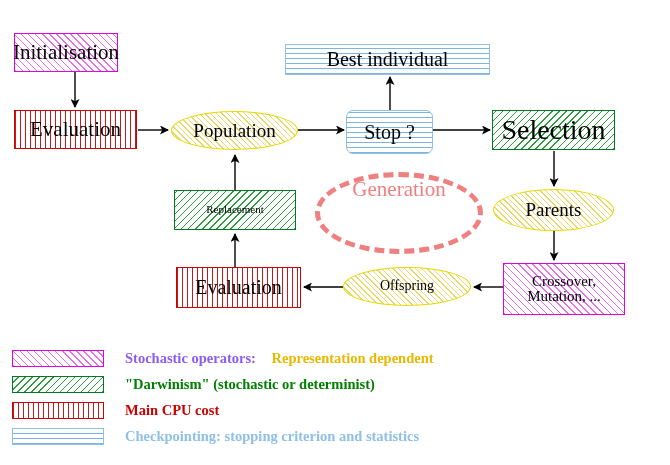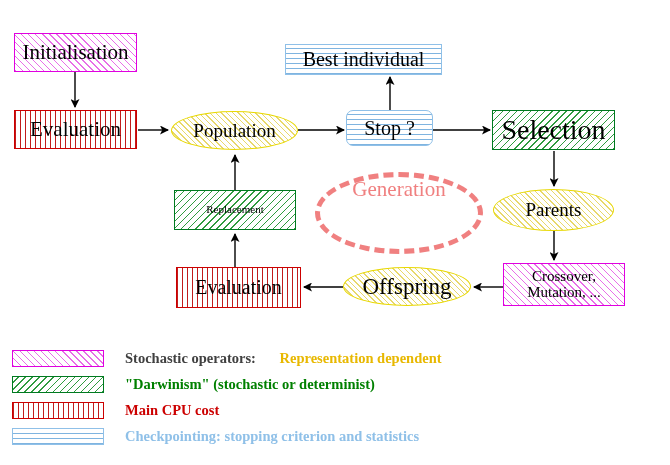--- a/index.html
+++ b/index.html
@@ -53,21 +53,21 @@
     border:5px dashed #f08080;
     display:flex;align-items:flex-start;justify-content:center;
     color:#f08080;
   }
 
   
   .legend{position:absolute;left:0;top:0;width:670px;}
   .legend-row{position:absolute;display:flex;align-items:center;}
   .swatch{width:92px;height:17px;box-sizing:border-box;flex:0 0 auto;}
   .legend-text{margin-left:21px;white-space:nowrap;font-family:"Liberation Serif", serif;font-weight:bold;font-size:14.5px;}
-  .c-magenta{color:#404040;}
+  .c-magenta{color:#8b5cf6;}
   .c-gold{color:#e8b800;}
   .c-green{color:#008000;}
   .c-red{color:#cc0000;}
   .c-blue{color:#8fc0e8;}
 </style>
 </head>
 <body>
 
 <svg id="canvas" viewBox="0 0 670 465">
   <defs>
@@ -94,76 +94,76 @@
     <path d="M503,287 L474,287"></path>
 
     <path d="M343,287 L304,287"></path>
 
     <path d="M235,267 L235,234"></path>
 
     <path d="M235,190 L235,155"></path>
   </g>
 </svg>
 
-<div class="node hatch-magenta" style="left:14px;top:33px;width:123px;height:39px;">
+<div class="node hatch-magenta" style="left:14px;top:33px;width:104px;height:39px;">
   <span class="lbl" style="font-size:21px;">Initialisation</span>
 </div>
 
 <div class="node hatch-red" style="left:14px;top:110px;width:123px;height:39px;">
   <span class="lbl" style="font-size:21px;">Evaluation</span>
 </div>
 
 <div class="node hatch-yellow ellipse" style="left:171px;top:111px;width:127px;height:39px;">
   <span class="lbl" style="font-size:19px;">Population</span>
 </div>
 
-<div class="node hatch-blue" style="left:285px;top:44px;width:157px;height:31px;">
+<div class="node hatch-blue" style="left:285px;top:44px;width:205px;height:31px;">
   <span class="lbl" style="font-size:20px;">Best individual</span>
 </div>
 
-<div class="node hatch-blue rounded" style="left:346px;top:110px;width:87px;height:36px;">
+<div class="node hatch-blue rounded" style="left:346px;top:110px;width:87px;height:44px;">
   <span class="lbl" style="font-size:20px;">Stop ?</span>
 </div>
 
 <div class="node hatch-green" style="left:492px;top:110px;width:123px;height:40px;">
   <span class="lbl" style="font-size:28px;">Selection</span>
 </div>
 
 <div class="node hatch-yellow ellipse" style="left:493px;top:189px;width:121px;height:42px;">
   <span class="lbl" style="font-size:19px;">Parents</span>
 </div>
 
-<div class="node hatch-magenta" style="left:503px;top:263px;width:122px;height:43px;flex-direction:column;">
+<div class="node hatch-magenta" style="left:503px;top:263px;width:122px;height:52px;flex-direction:column;">
   <span class="lbl" style="font-size:15px;">Crossover,</span>
   <span class="lbl" style="font-size:15px;">Mutation, ...</span>
 </div>
 
 <div class="node hatch-yellow ellipse" style="left:343px;top:267px;width:128px;height:39px;">
-  <span class="lbl" style="font-size:23px;text-align:right;">Offspring</span>
+  <span class="lbl" style="font-size:14px;text-align:right;">Offspring</span>
 </div>
 
 <div class="node hatch-red" style="left:176px;top:267px;width:125px;height:41px;">
   <span class="lbl" style="font-size:20px;">Evaluation</span>
 </div>
 
 <div class="node hatch-green" style="left:174px;top:190px;width:122px;height:40px;">
   <span class="lbl" style="font-size:11px;">Replacement</span>
 </div>
 
 <div class="gen-ellipse" style="left:315px;top:172px;width:158px;height:72px;">
   <span style="font-size:21px;">Generation</span>
 </div>
 
 <div class="legend">
 
   <div class="legend-row" style="left:12px;top:350px;">
     <span class="swatch hatch-magenta"></span>
     <span class="legend-text">
       <span class="c-magenta">Stochastic operators:</span>
-      <span class="c-gold" style="margin-left:20px;">Representation dependent</span>
+      <span class="c-gold" style="margin-left:12px;">Representation dependent</span>
     </span>
   </div>
 
   <div class="legend-row" style="left:12px;top:376px;">
     <span class="swatch hatch-green"></span>
     <span class="legend-text c-green">"Darwinism" (stochastic or determinist)</span>
   </div>
 
   <div class="legend-row" style="left:12px;top:402px;">
     <span class="swatch hatch-red"></span>

